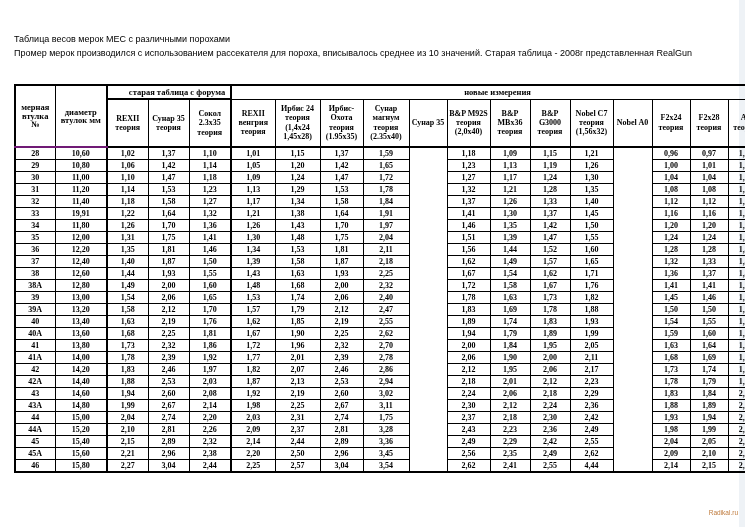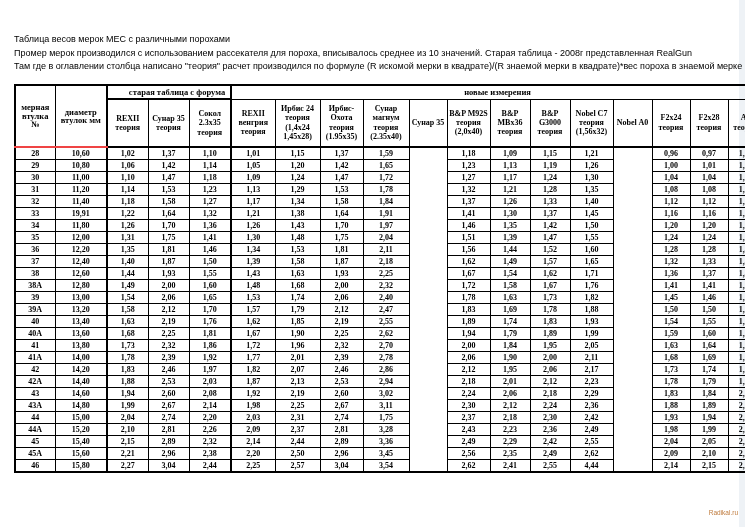--- a/index.html
+++ b/index.html
@@ -12,39 +12,38 @@
   .intro div{font-size:9px;line-height:13.5px;white-space:nowrap;}
   table.powder{
     position:absolute;left:14px;top:84px;width:723px;
     border-collapse:collapse;table-layout:fixed;
     font-family:"Liberation Serif",serif;
     border:2px solid #000;
   }
   th,td{border:1px solid #000;text-align:center;vertical-align:middle;padding:0;overflow:hidden;}
   tr.grow th{height:12px;font-size:8.5px;font-weight:bold;line-height:1;}
   th.group-old{border:2px solid #000;padding-left:16px;}
-  th.corner{font-size:8px;font-weight:bold;line-height:1.15;border-bottom:2px solid #ef4444;padding:0 1px;}
+  th.corner{font-size:8px;font-weight:bold;line-height:1.15;border-bottom:2px solid #701a75;padding:0 1px;}
   th.colhead{height:46px;font-size:8px;font-weight:bold;line-height:1.18;padding:0 1px;border-bottom:2px solid #000;}
   tbody td{height:11px;font-size:8px;font-weight:bold;line-height:1;}
   .thick-r{border-right-width:2px !important;}
   td.blankcol{background:#fff;}
   .watermark{
     position:absolute;right:7px;top:509px;font-size:6.5px;
     color:#b5651d;opacity:.85;font-family:"Liberation Sans",sans-serif;
   }
 </style>
 </head>
 <body>
 
 <div class="edge-strip"></div>
 
 <div class="intro">
   <div>Таблица весов мерок MEC с различными порохами</div>
   <div>Промер мерок производился с использованием рассекателя для пороха, вписывалось среднее из 10 значений. Старая таблица - 2008г представленная RealGun</div>
-  <div>Там где в оглавлении столбца написано "теория" расчет производился по формуле (R искомой мерки в квадрате)/(R знаемой мерки в квадрате)*вес пороха в знаемой мерке</div>
 </div>
 
 <table class="powder">
     <colgroup>
       <col style="width: 40px;">
       <col style="width: 52px;">
       <col style="width: 41px;">
       <col style="width: 41px;">
       <col style="width: 42px;">
       <col style="width: 44px;">

